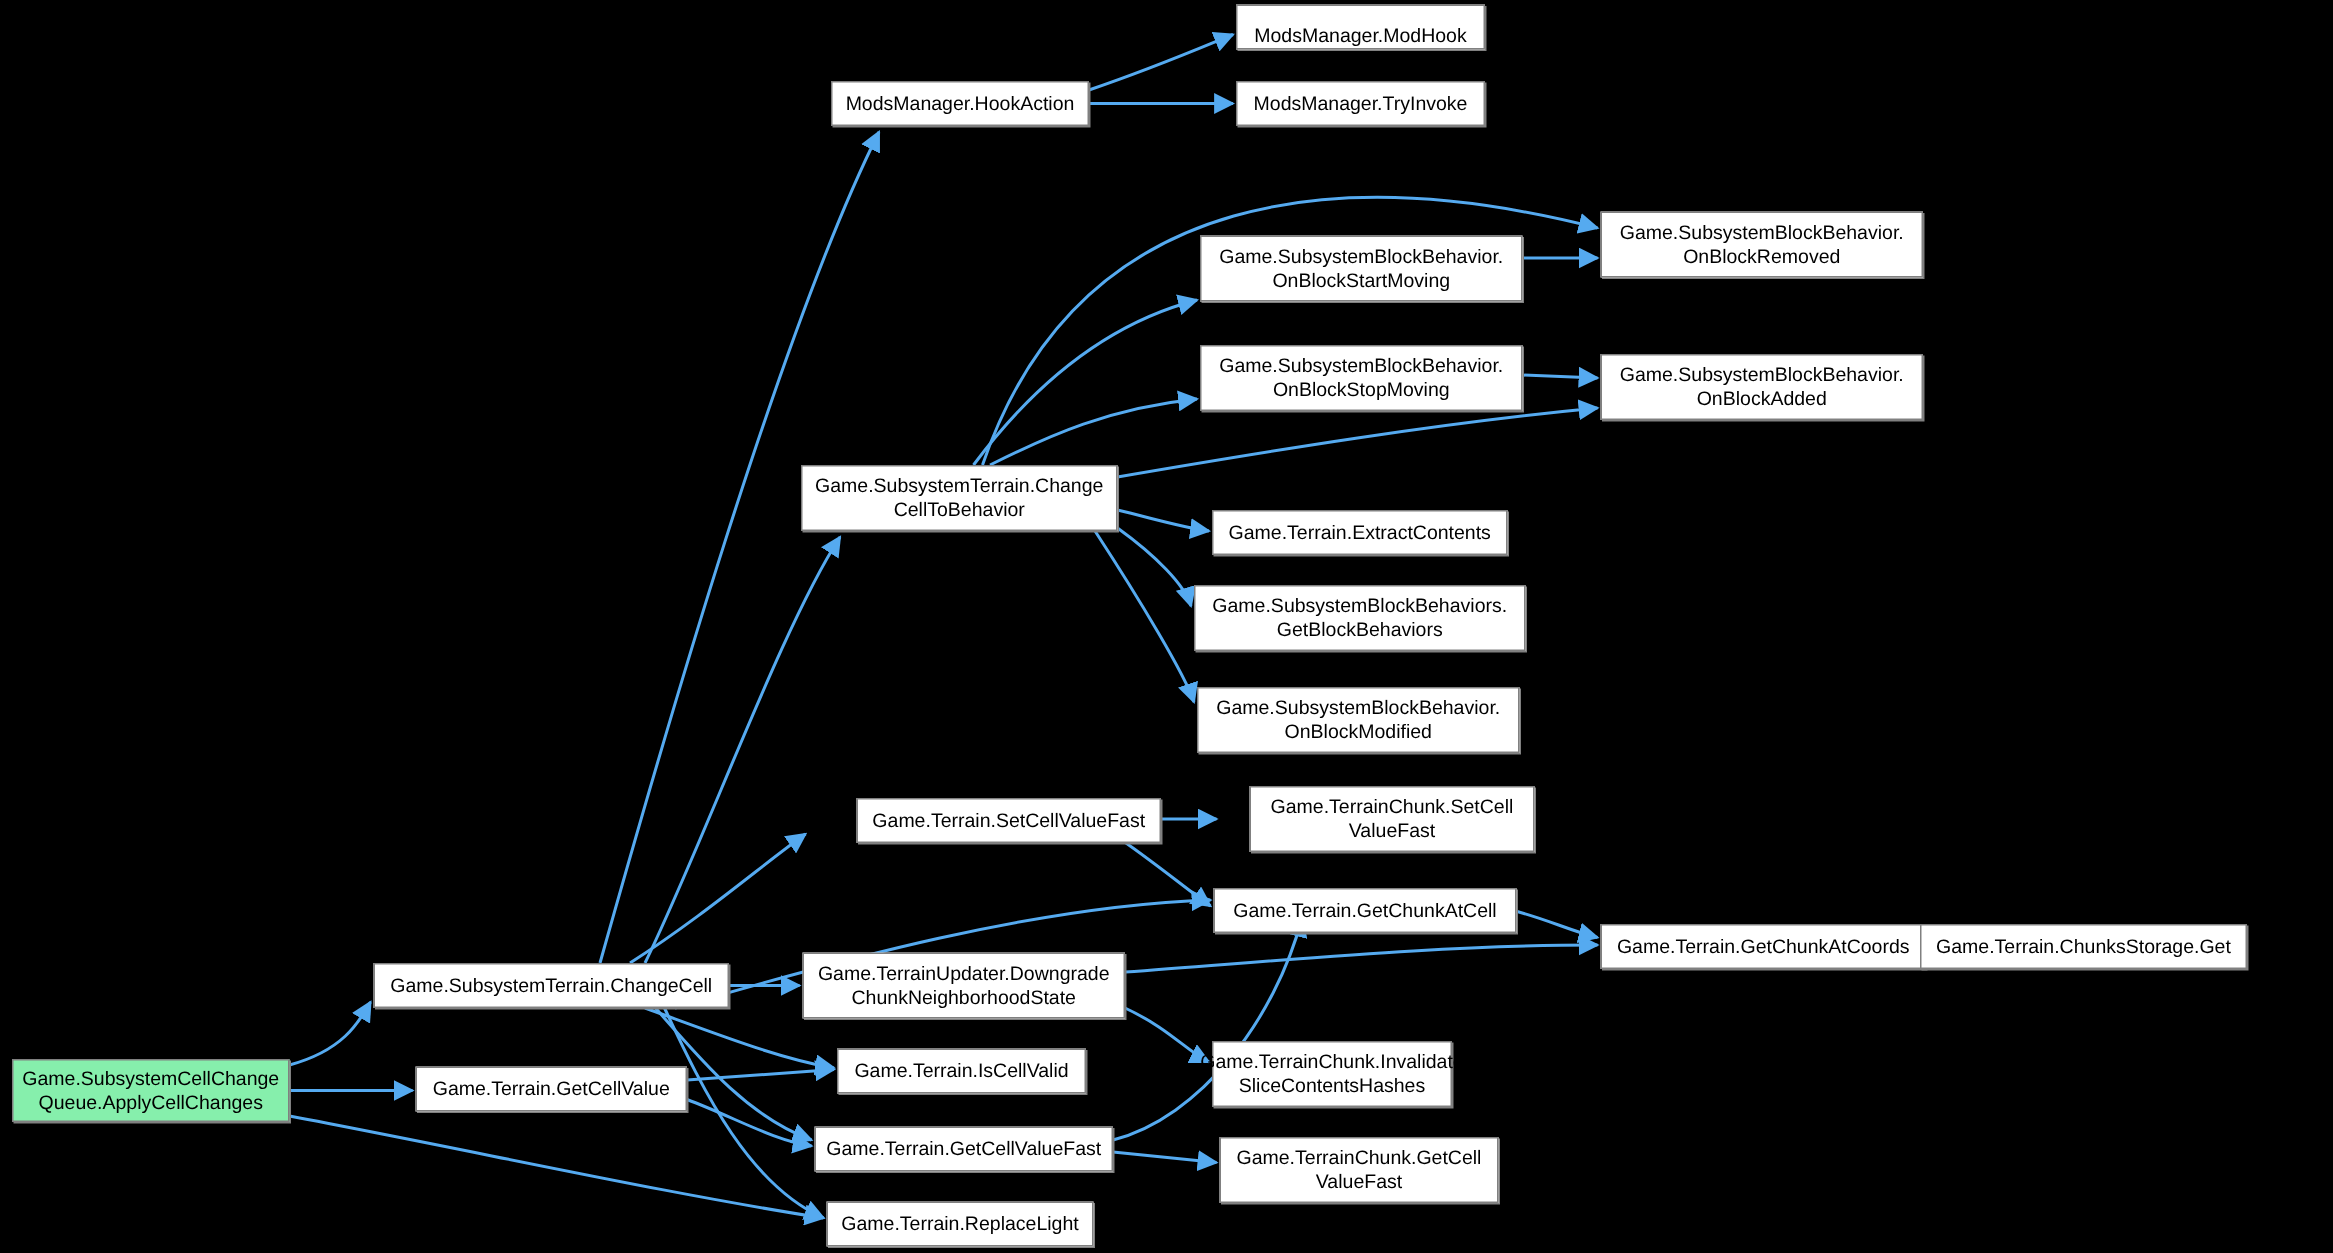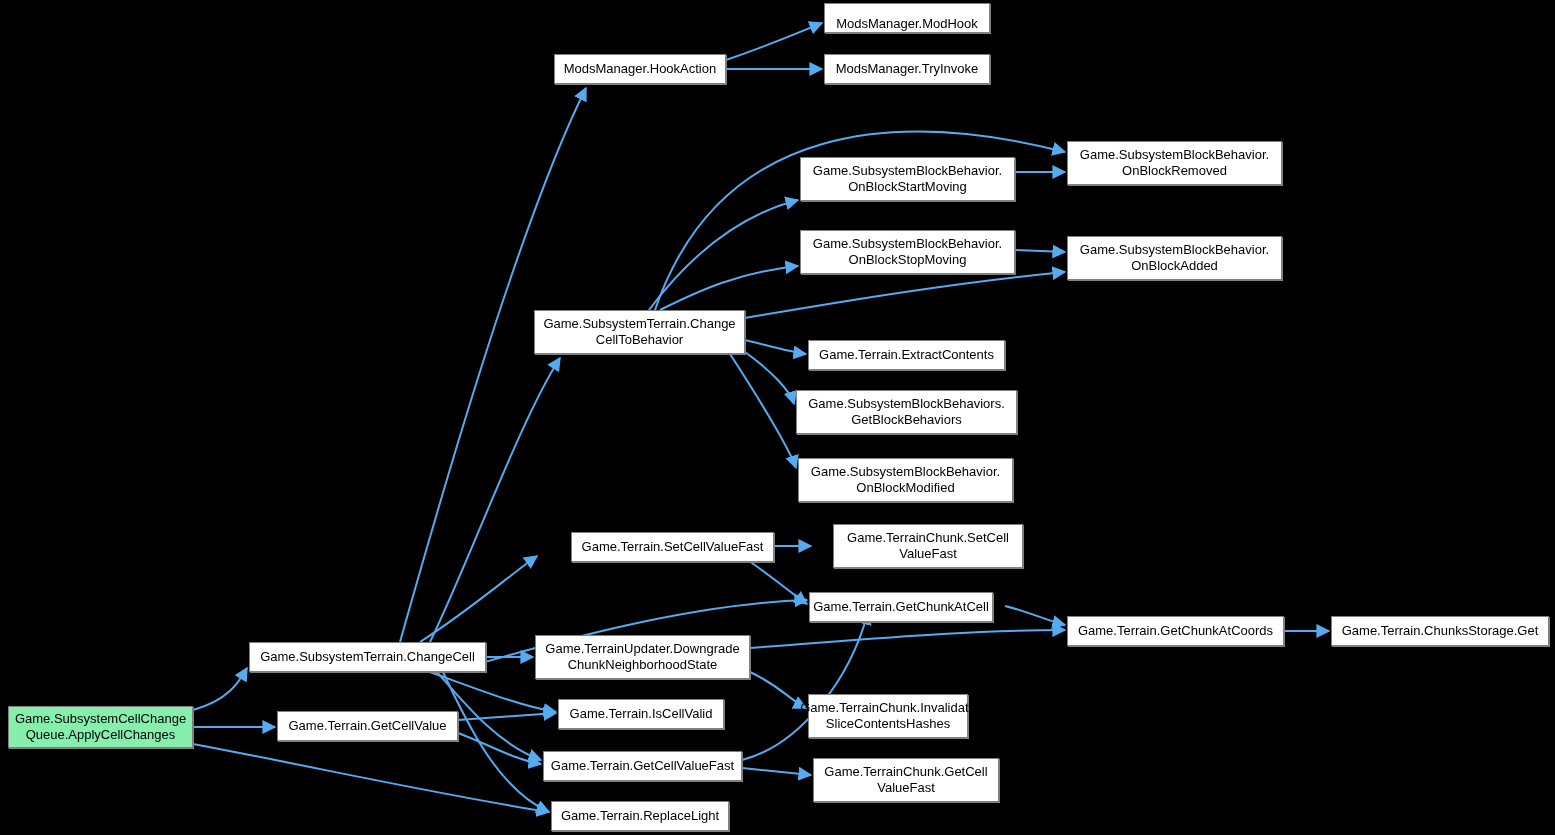--- a/index.html
+++ b/index.html
@@ -98,21 +98,21 @@
       <div class="node" style="left: 796px; top: 390px; width: 221px; height: 44px;"><span>Game.SubsystemBlockBehaviors.
 GetBlockBehaviors</span></div>
       <div class="node" style="left: 798px; top: 458px; width: 215px; height: 44px;"><span>Game.SubsystemBlockBehavior.
 OnBlockModified</span></div>
       <div class="node" style="left: 1067px; top: 141px; width: 215px; height: 44px;"><span>Game.SubsystemBlockBehavior.
 OnBlockRemoved</span></div>
       <div class="node" style="left: 1067px; top: 236px; width: 215px; height: 44px;"><span>Game.SubsystemBlockBehavior.
 OnBlockAdded</span></div>
       <div class="node" style="left: 813px; top: 524px; width: 190px; height: 44px; margin-left: 20px;"><span>Game.TerrainChunk.SetCell
 ValueFast</span></div>
-      <div class="node" style="left: 809px; top: 592px; width: 184px; height: 30px;"><span>Game.Terrain.GetChunkAtCell</span></div>
+      <div class="node" style="left: 809px; top: 592px; width: 202px; height: 30px;"><span>Game.Terrain.GetChunkAtCell</span></div>
       <div class="node" style="left: 808px; top: 694px; width: 160px; height: 44px;"><span>Game.TerrainChunk.Invalidate
 SliceContentsHashes</span></div>
       <div class="node" style="left: 813px; top: 758px; width: 186px; height: 44px;"><span>Game.TerrainChunk.GetCell
 ValueFast</span></div>
       <div class="node" style="left: 1067px; top: 616px; width: 217px; height: 30px;"><span>Game.Terrain.GetChunkAtCoords</span></div>
-      <div class="node" style="left: 1331px; top: 616px; width: 218px; height: 30px; justify-content: center;"><span>Game.Terrain.ChunksStorage.Get</span></div>
+      <div class="node" style="left: 1280px; top: 616px; width: 218px; height: 30px; justify-content: center;"><span>Game.Terrain.ChunksStorage.Get</span></div>
     </div>
 </div>
 
 </body></html>

